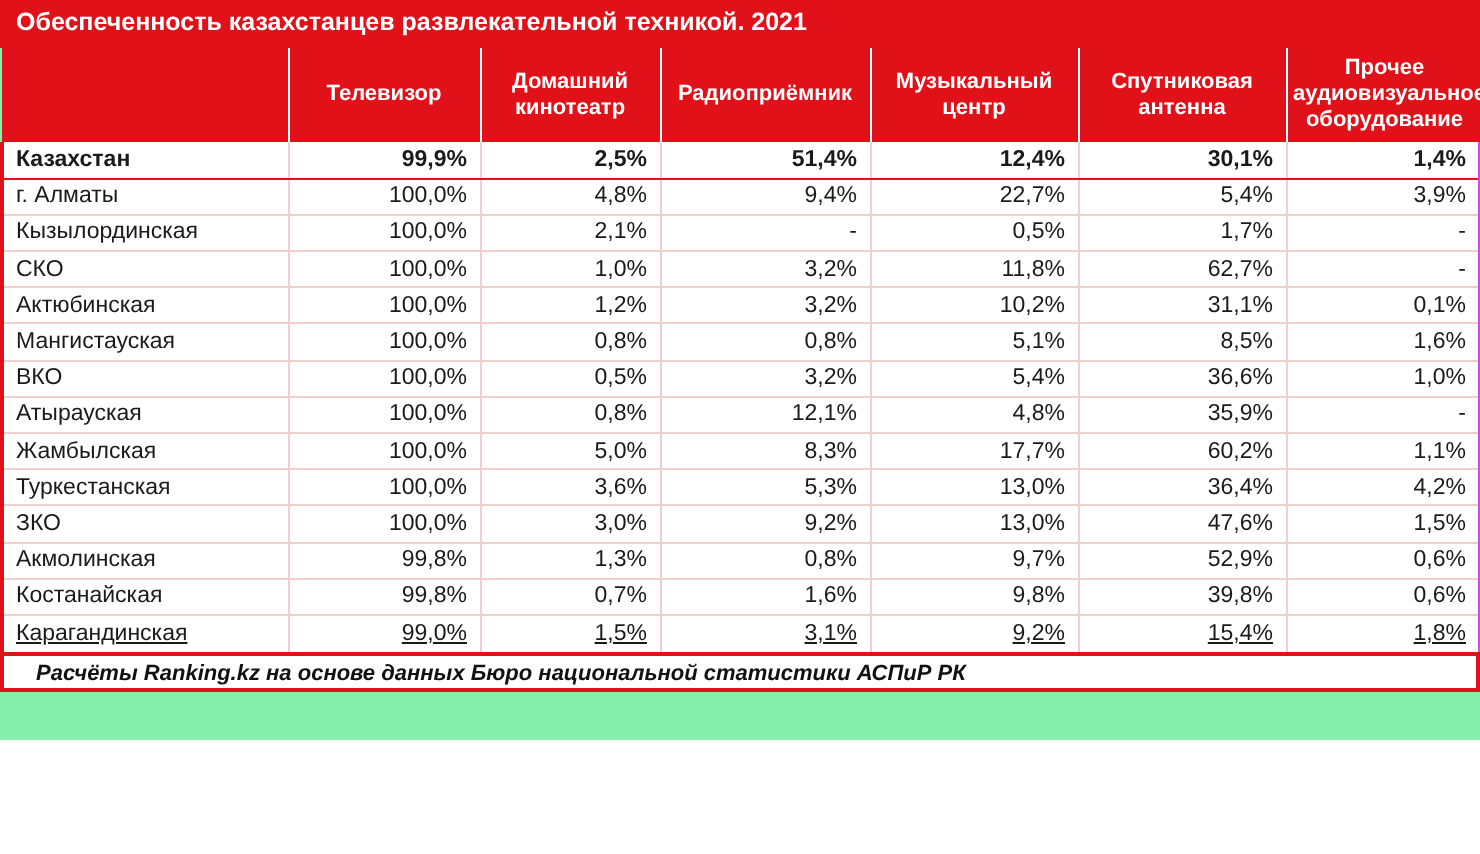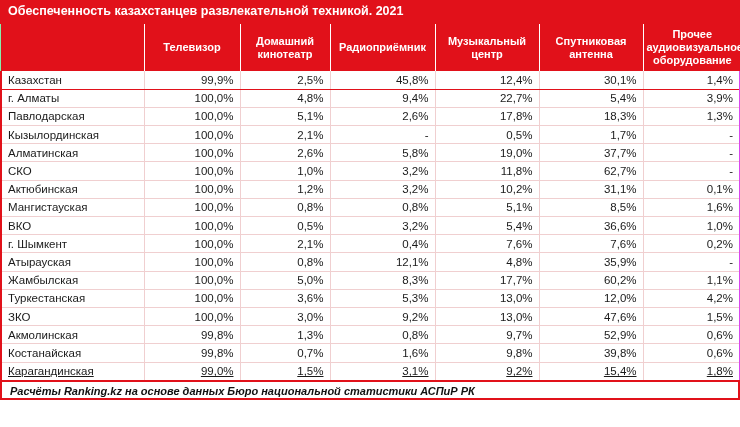--- a/index.html
+++ b/index.html
@@ -67,36 +67,36 @@
     border-right: 1px solid #f0cfd0;
   }
   table.data td.num {
     text-align: right;
     border-right: 1px solid #f0cfd0;
   }
   table.data td.num.last {
     border-right: 4px solid #d946ef;
   }
   tr.total td {
-    font-weight: normal;
+    font-weight: bold;
     border-bottom: 1px solid #e1111a;
   }
   tr:last-child td {
     border-bottom: none;
     text-decoration: underline;
   }
   .footer {
     border-top: 2px solid #e1111a;
     border-left: 2px solid #e1111a;
     border-right: 2px solid #e1111a;
     border-bottom: 2px solid #e1111a;
     font-size: 11px;
     font-style: italic;
     font-weight: bold;
-    padding: 3px 8px;
+    padding: 3px 16px;
     box-sizing: border-box;
     height: 20px;
     line-height: 13px;
     color: #111111;
     background: #ffffff;
   }
   .tbl-wrap {
     border-left: 0;
     border-right: 0;
   }
@@ -128,62 +128,44 @@
           <th>Музыкальный центр</th>
           <th>Спутниковая антенна</th>
           <th>Прочее аудиовизуальное оборудование</th>
         </tr>
       </thead>
       <tbody id="tbody">
           <tr class="total">
             <td class="region">Казахстан</td>
             <td class="num">99,9%</td>
             <td class="num">2,5%</td>
-            <td class="num">45,8%</td>
+            <td class="num">51,4%</td>
             <td class="num">12,4%</td>
             <td class="num">30,1%</td>
             <td class="num last">1,4%</td>
           </tr>
           <tr>
             <td class="region">г. Алматы</td>
             <td class="num">100,0%</td>
             <td class="num">4,8%</td>
             <td class="num">9,4%</td>
             <td class="num">22,7%</td>
             <td class="num">5,4%</td>
             <td class="num last">3,9%</td>
           </tr>
           <tr>
-            <td class="region">Павлодарская</td>
-            <td class="num">100,0%</td>
-            <td class="num">5,1%</td>
-            <td class="num">2,6%</td>
-            <td class="num">17,8%</td>
-            <td class="num">18,3%</td>
-            <td class="num last">1,3%</td>
-          </tr>
-          <tr>
             <td class="region">Кызылординская</td>
             <td class="num">100,0%</td>
             <td class="num">2,1%</td>
             <td class="num">-</td>
             <td class="num">0,5%</td>
             <td class="num">1,7%</td>
             <td class="num last">-</td>
           </tr>
           <tr>
-            <td class="region">Алматинская</td>
-            <td class="num">100,0%</td>
-            <td class="num">2,6%</td>
-            <td class="num">5,8%</td>
-            <td class="num">19,0%</td>
-            <td class="num">37,7%</td>
-            <td class="num last">-</td>
-          </tr>
-          <tr>
             <td class="region">СКО</td>
             <td class="num">100,0%</td>
             <td class="num">1,0%</td>
             <td class="num">3,2%</td>
             <td class="num">11,8%</td>
             <td class="num">62,7%</td>
             <td class="num last">-</td>
           </tr>
           <tr>
             <td class="region">Актюбинская</td>
@@ -206,29 +188,20 @@
           <tr>
             <td class="region">ВКО</td>
             <td class="num">100,0%</td>
             <td class="num">0,5%</td>
             <td class="num">3,2%</td>
             <td class="num">5,4%</td>
             <td class="num">36,6%</td>
             <td class="num last">1,0%</td>
           </tr>
           <tr>
-            <td class="region">г. Шымкент</td>
-            <td class="num">100,0%</td>
-            <td class="num">2,1%</td>
-            <td class="num">0,4%</td>
-            <td class="num">7,6%</td>
-            <td class="num">7,6%</td>
-            <td class="num last">0,2%</td>
-          </tr>
-          <tr>
             <td class="region">Атырауская</td>
             <td class="num">100,0%</td>
             <td class="num">0,8%</td>
             <td class="num">12,1%</td>
             <td class="num">4,8%</td>
             <td class="num">35,9%</td>
             <td class="num last">-</td>
           </tr>
           <tr>
             <td class="region">Жамбылская</td>
@@ -238,21 +211,21 @@
             <td class="num">17,7%</td>
             <td class="num">60,2%</td>
             <td class="num last">1,1%</td>
           </tr>
           <tr>
             <td class="region">Туркестанская</td>
             <td class="num">100,0%</td>
             <td class="num">3,6%</td>
             <td class="num">5,3%</td>
             <td class="num">13,0%</td>
-            <td class="num">12,0%</td>
+            <td class="num">36,4%</td>
             <td class="num last">4,2%</td>
           </tr>
           <tr>
             <td class="region">ЗКО</td>
             <td class="num">100,0%</td>
             <td class="num">3,0%</td>
             <td class="num">9,2%</td>
             <td class="num">13,0%</td>
             <td class="num">47,6%</td>
             <td class="num last">1,5%</td>

